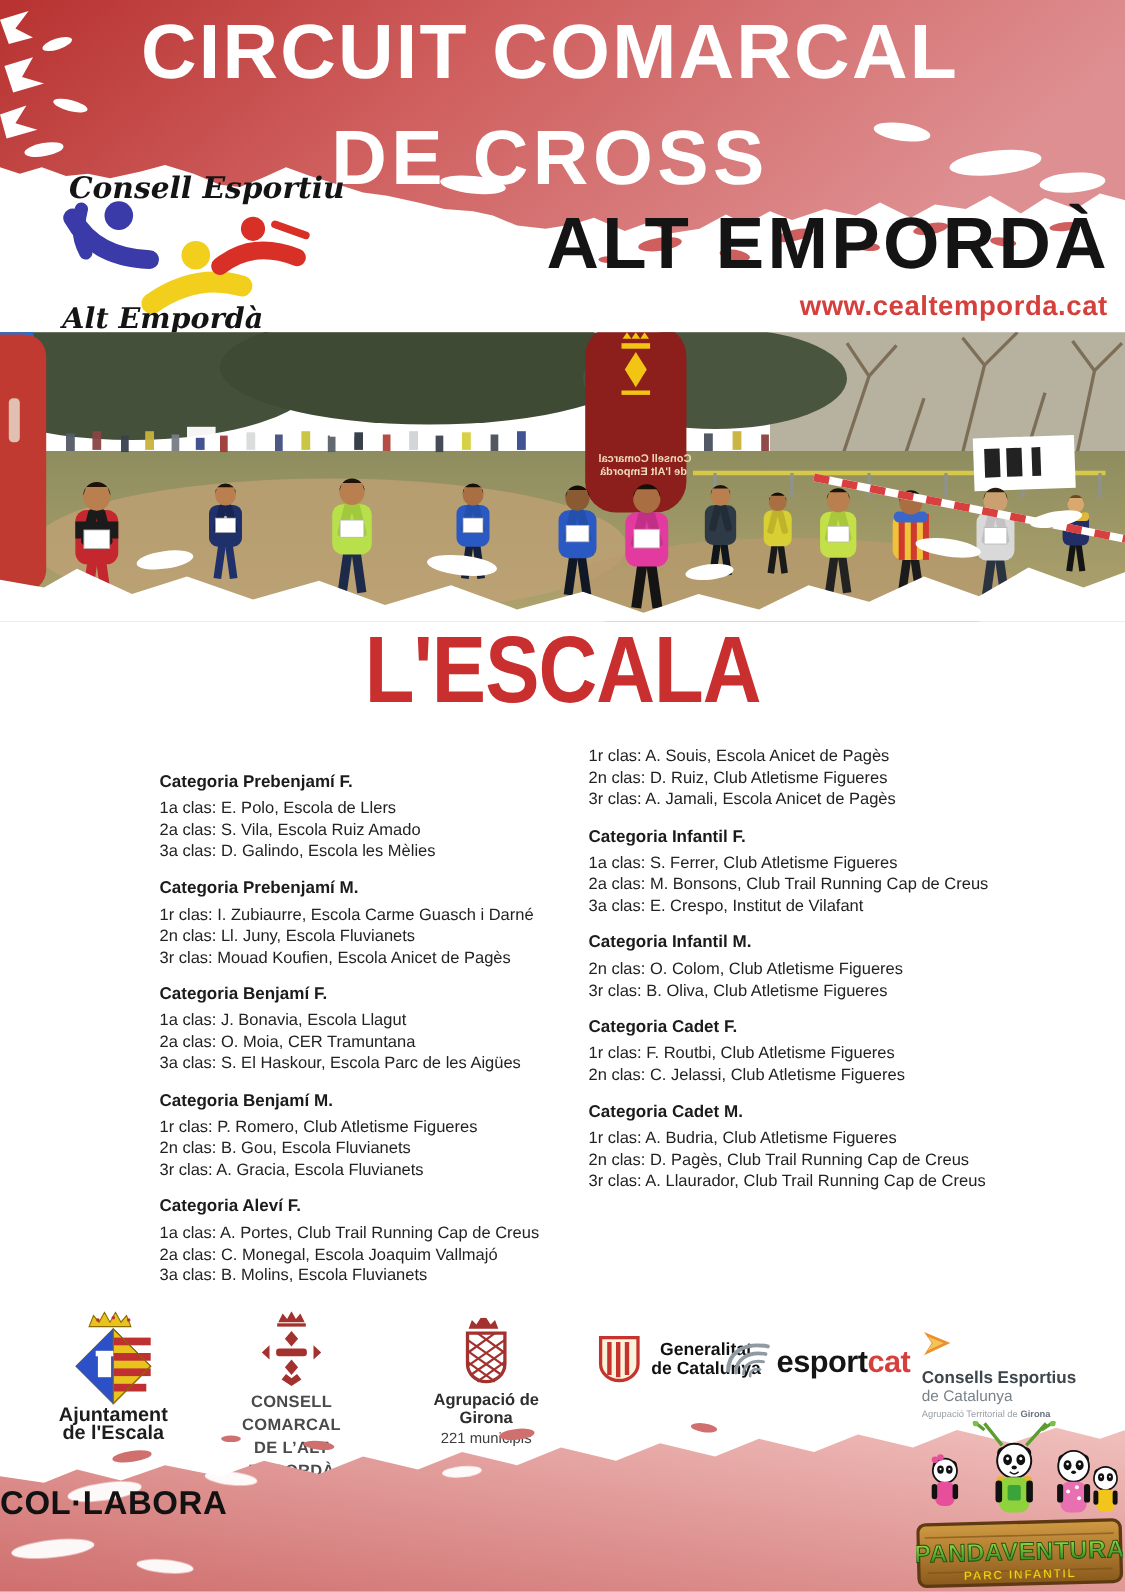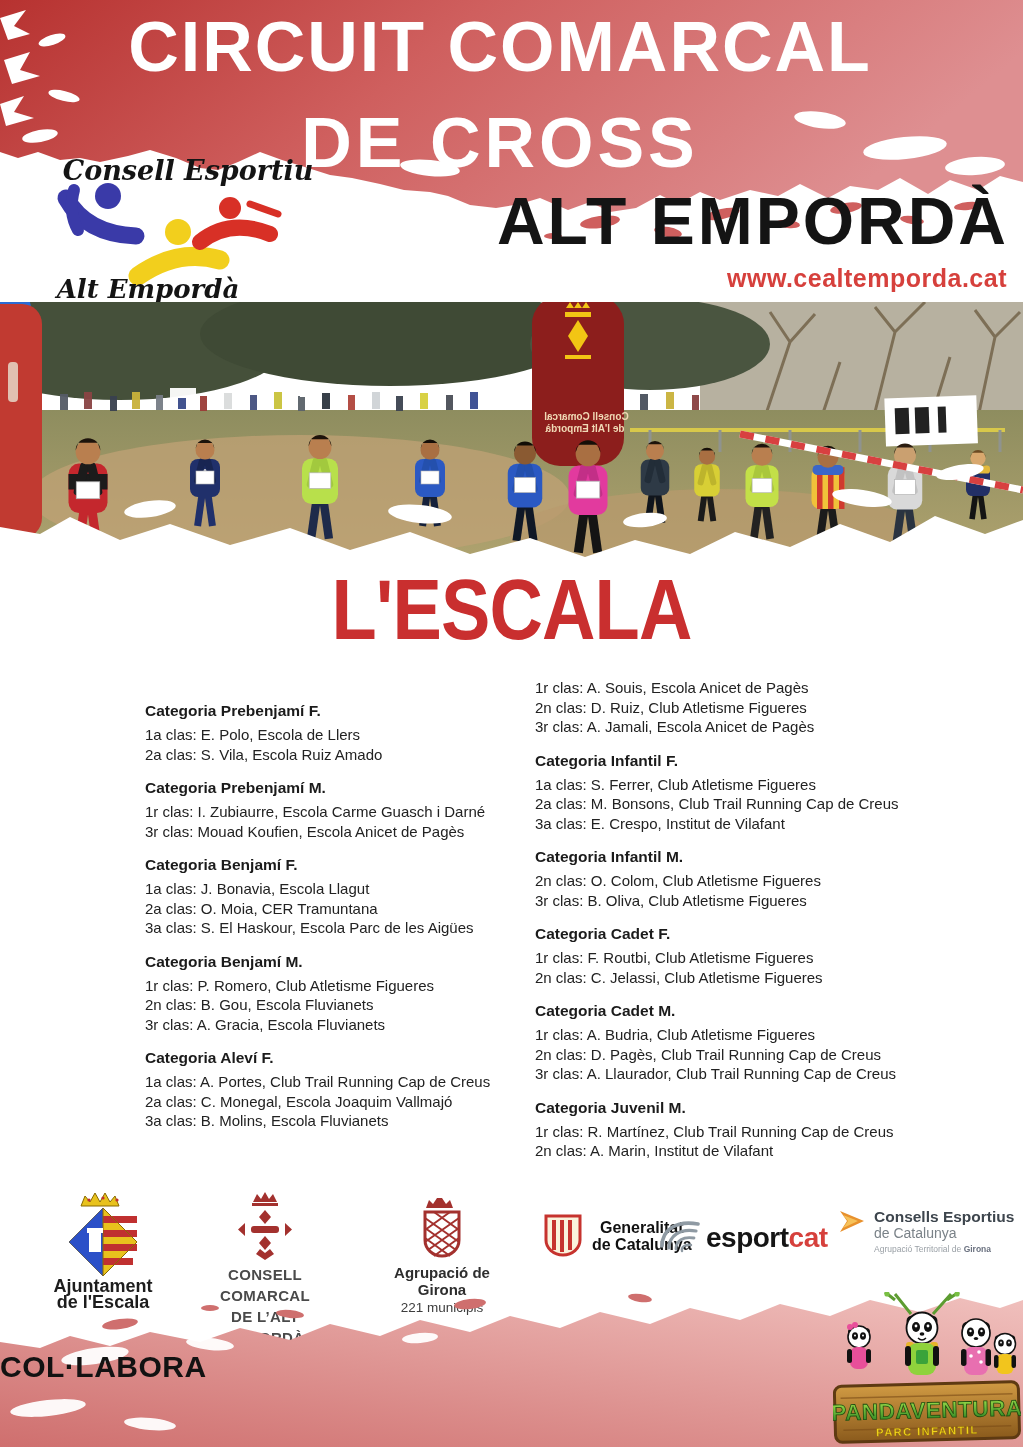--- a/index.html
+++ b/index.html
@@ -49,21 +49,21 @@
   .sponsor{position:absolute; text-align:center;}
   .sp-caption{font-weight:700; color:#1d1d1d; font-size:18px; line-height:16px;}
   .cc-caption{font-weight:700; color:#4a4a4a; font-size:15px; line-height:21px; letter-spacing:.3px;}
   .dg-line1{font-weight:700; color:#2e2e2e; font-size:15px;}
   .dg-line2{color:#3d3d3d; font-size:13.5px; margin-top:2px;}
   .gencat{position:absolute; left:543px; top:1214px; display:flex; align-items:center; gap:9px; text-align:left;}
   .gencat-text{font-size:16px; font-weight:700; color:#111; line-height:17px;text-align:center;}
   .esportcat{position:absolute; left:656px; top:1218px; display:flex; align-items:center; gap:6px;}
   .esportcat-text{font-size:28px; font-weight:700; color:#151515; letter-spacing:-0.5px;}
   .esportcat-text .cat{color:var(--website-red);}
-  .consells{position:absolute; left:838px; top:1208px; display:flex; gap:8px; text-align:left;}
+  .consells{position:absolute; left:838px; top:1208px; display:flex; gap:8px; text-align:left;flex-direction:column;}
   .cs-l1{font-size:15.5px; font-weight:700; color:#3d454d; line-height:17px;}
   .cs-l2{font-size:14px; color:#7a8288; line-height:16px;}
   .cs-l3{font-size:8.5px; color:#9aa0a6; margin-top:3px;}
   .cs-l3 b{color:#6b7280;text-align:right;}
 
   
   .band{position:absolute; left:0; top:1290px;}
   .collabora{
     position:absolute; left:0; top:1350px; width:830px; 
     font-size:30px; font-weight:700; color:#121212; letter-spacing:.5px;
@@ -352,24 +352,26 @@
     </g>
   </svg>
 
   <div class="event-title">L'ESCALA</div>
 
   <div class="col" id="col-left">
       <div class="cat">
         <div class="cat-title">Categoria Prebenjamí F.</div>
         <div class="cat-line">1a clas: E. Polo, Escola de Llers</div>
         <div class="cat-line">2a clas: S. Vila, Escola Ruiz Amado</div>
+        <div class="cat-line">3a clas: D. Galindo, Escola les Mèlies</div>
       </div>
       <div class="cat">
         <div class="cat-title">Categoria Prebenjamí M.</div>
         <div class="cat-line">1r clas: I. Zubiaurre, Escola Carme Guasch i Darné</div>
+        <div class="cat-line">2n clas: Ll. Juny, Escola Fluvianets</div>
         <div class="cat-line">3r clas: Mouad Koufien, Escola Anicet de Pagès</div>
       </div>
       <div class="cat">
         <div class="cat-title">Categoria Benjamí F.</div>
         <div class="cat-line">1a clas: J. Bonavia, Escola Llagut</div>
         <div class="cat-line">2a clas: O. Moia, CER Tramuntana</div>
         <div class="cat-line">3a clas: S. El Haskour, Escola Parc de les Aigües</div>
       </div>
       <div class="cat">
         <div class="cat-title">Categoria Benjamí M.</div>
@@ -404,25 +406,20 @@
       <div class="cat">
         <div class="cat-title">Categoria Cadet F.</div>
         <div class="cat-line">1r clas: F. Routbi, Club Atletisme Figueres</div>
         <div class="cat-line">2n clas: C. Jelassi, Club Atletisme Figueres</div>
       </div>
       <div class="cat">
         <div class="cat-title">Categoria Cadet M.</div>
         <div class="cat-line">1r clas: A. Budria, Club Atletisme Figueres</div>
         <div class="cat-line">2n clas: D. Pagès, Club Trail Running Cap de Creus</div>
         <div class="cat-line">3r clas: A. Llaurador, Club Trail Running Cap de Creus</div>
-      </div>
-      <div class="cat">
-        <div class="cat-title">Categoria Juvenil M.</div>
-        <div class="cat-line">1r clas: R. Martínez, Club Trail Running Cap de Creus</div>
-        <div class="cat-line">2n clas: A. Marin, Institut de Vilafant</div>
       </div>
     </div>
 
   <div class="sponsor" style="left:48px;top:1192px;width:110px;">
     <svg width="110" height="86" viewBox="0 0 110 86">
       <g transform="translate(55,0)">
         <path d="M-22,14 l4,-10 5,6 5,-9 5,9 5,-9 5,9 5,-6 4,10 Z" fill="#e8c21d" stroke="#8a6a00" stroke-width="1"></path>
         <circle cx="-14" cy="8" r="1.6" fill="#c03030"></circle>
           <circle cx="0" cy="6" r="1.6" fill="#c03030"></circle>
           <circle cx="14" cy="8" r="1.6" fill="#c03030"></circle>

